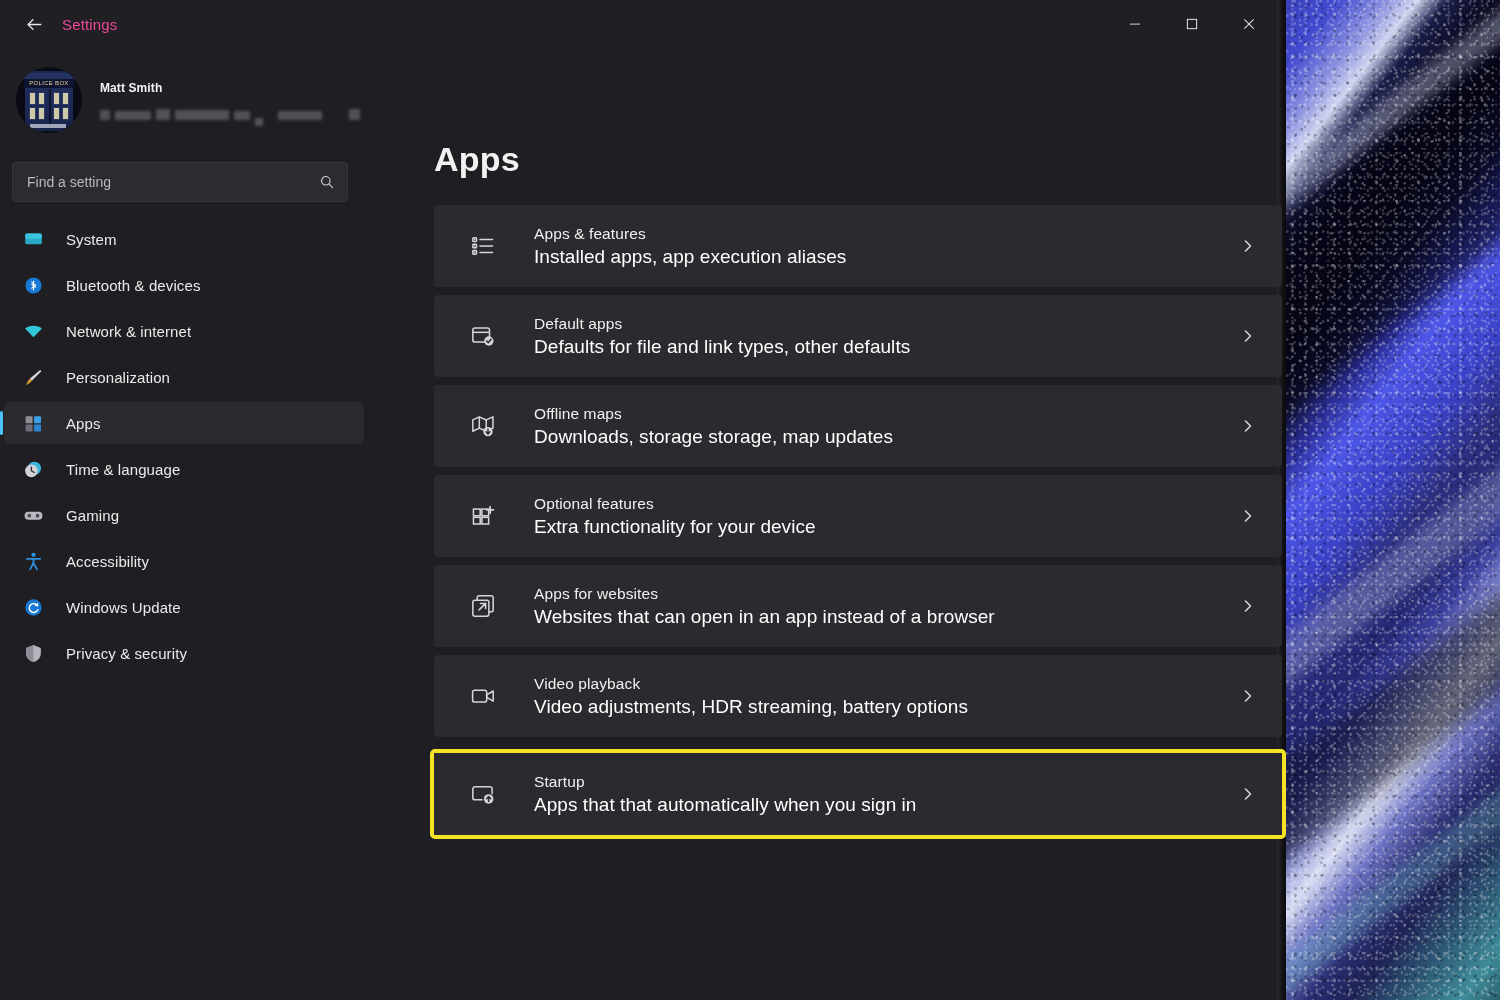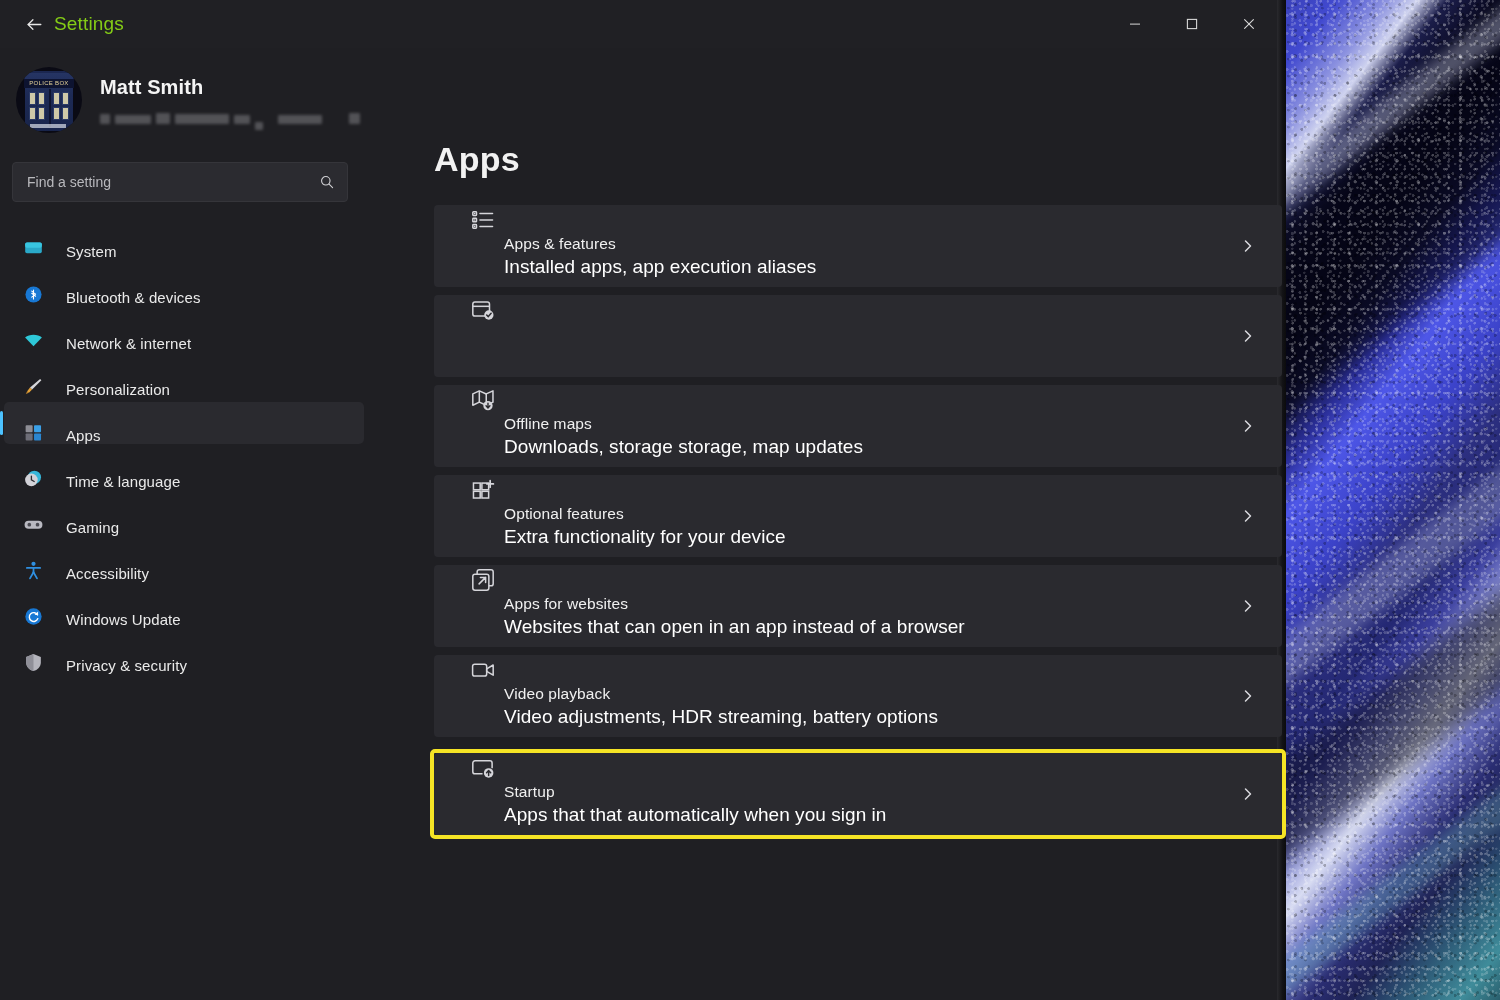--- a/index.html
+++ b/index.html
@@ -126,23 +126,23 @@
   }
   #back-btn {
     width: 40px; height: 32px;
     margin-left: 14px;
     display: flex; align-items: center; justify-content: center;
     border-radius: 4px;
     cursor: pointer;
   }
   #back-btn svg { width: 19px; height: 19px; }
   #app-title {
-    margin-left: 0;
-    font-size: 19px;
-    color: #84cc16;
+    margin-left: 8px;
+    font-size: 15px;
+    color: #ec4899;
     letter-spacing: .15px;
   }
   #win-controls {
     position: absolute;
     right: 0; top: 0;
     height: 48px;
     display: flex;
   }
   .win-btn {
     width: 57px; height: 48px;
@@ -218,21 +218,21 @@
   }
   #avatar .divider {
     position: absolute;
     left: 33px; top: 22px;
     width: 2px; height: 38px;
     background: #0e1430;
   }
 
   #account-text { margin-left: 18px; }
   #account-name {
-    font-size: 20px;
+    font-size: 12px;
     font-weight: bold;
     color: #f4f4f4;
     letter-spacing: .1px;
   }
   #account-redacted {
     margin-top: 9px;
     display: flex;
     align-items: flex-end;
     gap: 5px;
     height: 16px;
@@ -263,21 +263,21 @@
     font-size: 14px;
     font-family: "Liberation Sans", sans-serif;
   }
   #search-input::placeholder { color: #b9b9bd; }
   #search-icon svg { width: 16px; height: 16px; display: block; }
 
   #nav { margin-top: 16px; }
   .nav-item {
     position: relative;
     display: flex;
-    align-items: flex-end;
+    align-items: center;
     height: 42px;
     margin: 4px 16px 4px 4px;
     padding-left: 16px;
     border-radius: 5px;
     cursor: pointer;
   }
   .nav-item.selected { background: #2a2a2f; }
   .nav-item.selected::before {
     content: "";
     position: absolute;
@@ -317,24 +317,23 @@
 
   .card {
     position: relative;
     margin: 0 0 8px 0;
     width: 848px;
     margin-left: 0;
     height: 82px;
     background: #2a2a2f;
     border-radius: 4px;
     display: flex;
-    align-items: flex-start;
+    align-items: center;
     padding-left: 34px;
     cursor: pointer;
-    flex-direction: column;
   }
   .card-icon {
     width: 30px; height: 30px;
     flex: 0 0 30px;
     display: flex; align-items: center; justify-content: center;
   }
   .card-icon svg { width: 26px; height: 26px; display: block; }
   .card-text { margin-left: 36px; }
   .card-title {
     font-size: 15.5px;
@@ -610,20 +609,24 @@
           <div class="card-wrap">
             <div class="card">
               <span class="card-icon">
                 <svg viewBox="0 0 24 24" fill="none" stroke="#d5d5da" stroke-width="1.4">
                   <rect x="2.6" y="4.6" width="15.4" height="13" rx="2"></rect>
                   <path d="M2.6 8.6 H18"></path>
                   <circle cx="17.4" cy="16.6" r="4.3" fill="#d5d5da" stroke="none"></circle>
                   <path d="M15.4 16.6 L16.9 18.1 L19.5 15.1" stroke="#2a2a2f" stroke-width="1.4" stroke-linecap="round" stroke-linejoin="round" fill="none"></path>
                 </svg>
               </span>
+              <div class="card-text">
+                <div class="card-title">Default apps</div>
+                <div class="card-sub">Defaults for file and link types, other defaults</div>
+              </div>
               <span class="card-chevron">
                 <svg viewBox="0 0 16 16" fill="none" stroke="#d9d9de" stroke-width="1.5" stroke-linecap="round" stroke-linejoin="round">
                     <path d="M5.5 3 L10.5 8 L5.5 13"></path>
                   </svg>
               </span>
             </div>
           </div>
 
           <div class="card-wrap">
             <div class="card">

